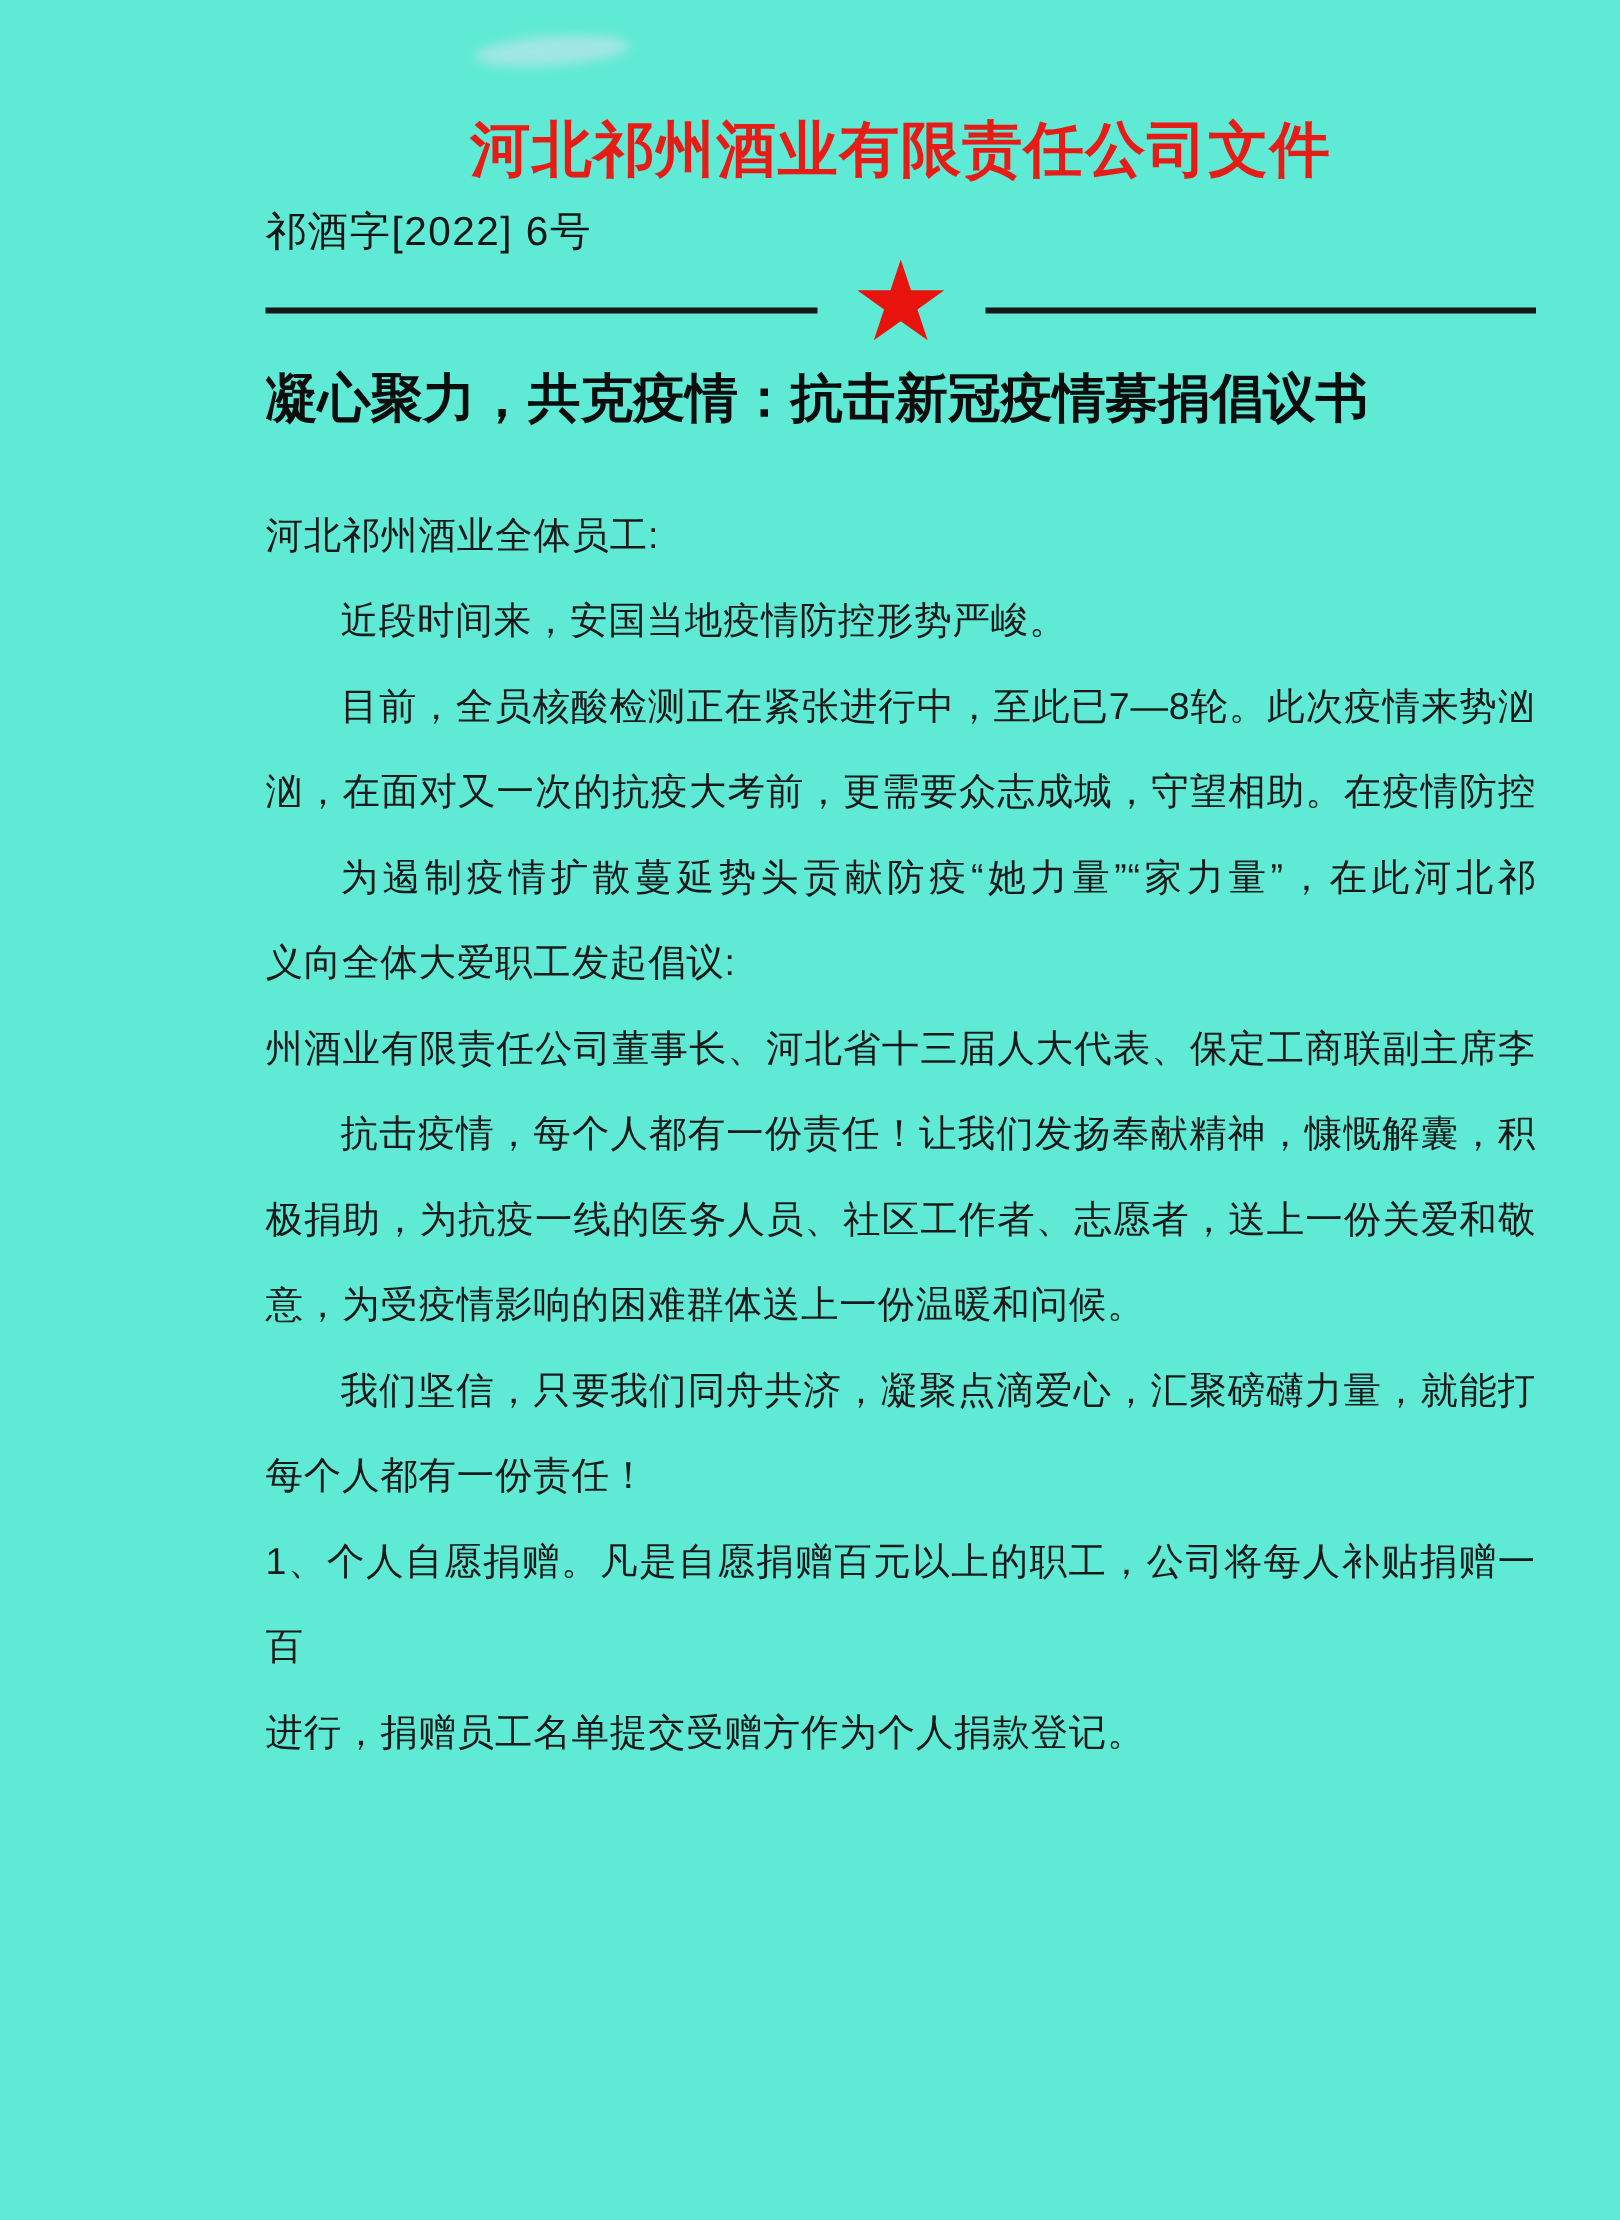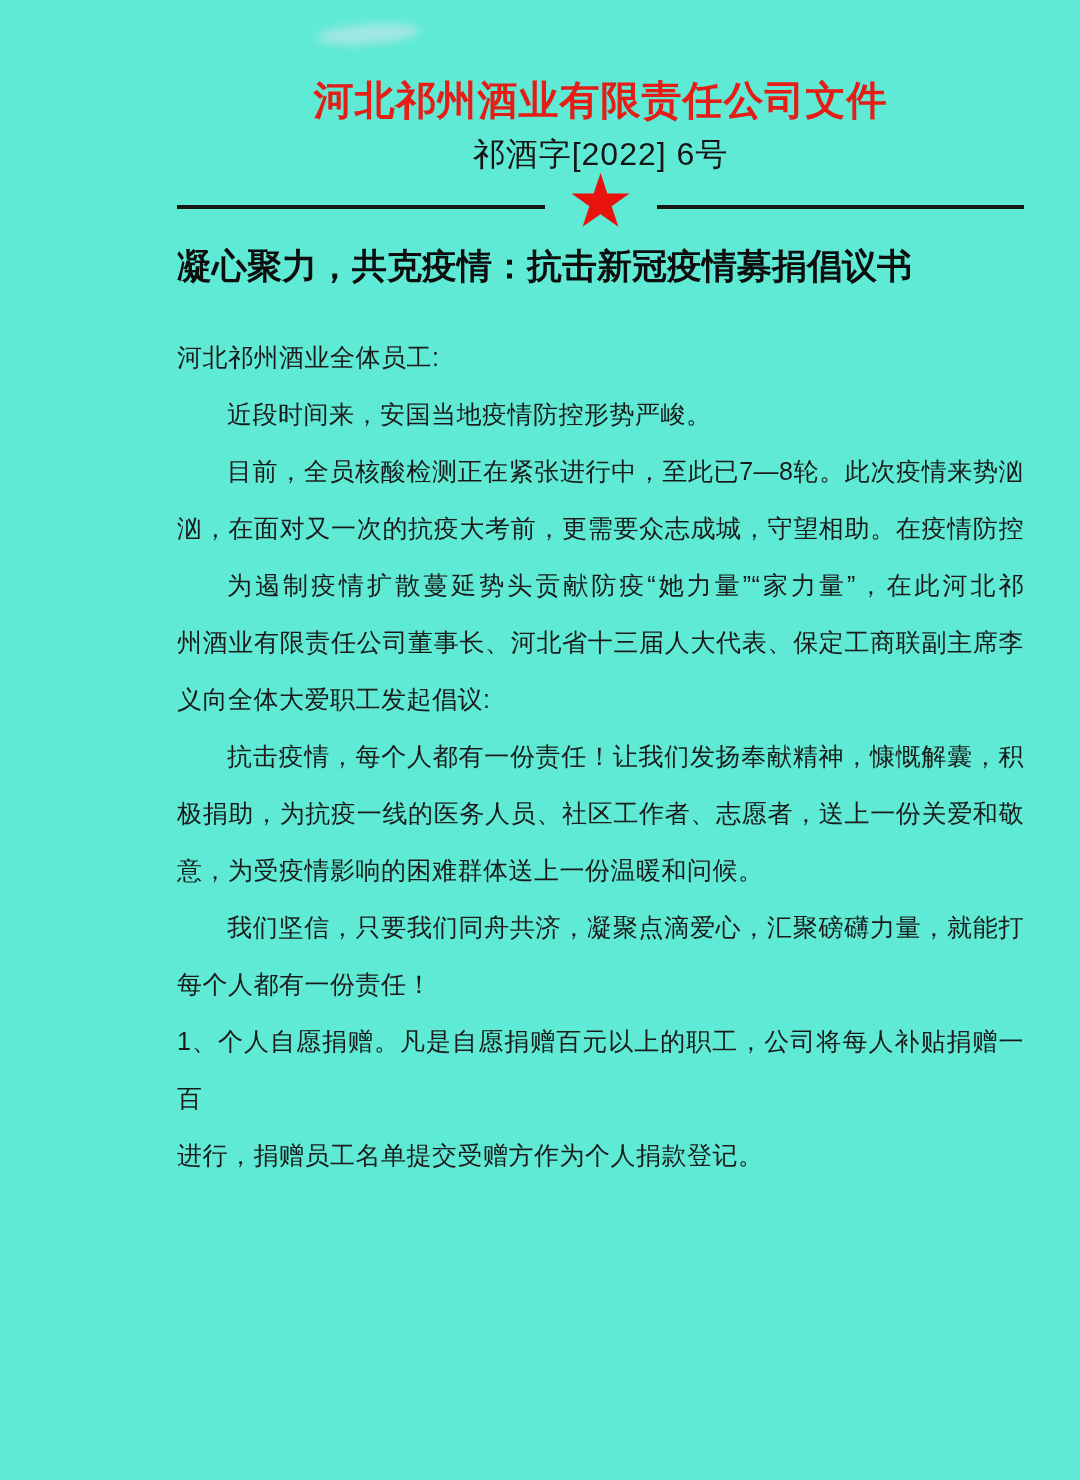--- a/index.html
+++ b/index.html
@@ -31,24 +31,24 @@
   }
   .org-title {
     font-size: 40px;
     font-weight: bold;
     line-height: 52px;
     text-align: center;
     letter-spacing: 1px;
     white-space: nowrap;
   }
   .doc-number {
-    font-size: 32px;
+    font-size: 27px;
     line-height: 40px;
     margin-top: 8px;
-    text-align: center;
+    text-align: left;
     color: #151515;
     letter-spacing: 1px;
   }
   .divider {
     display: flex;
     align-items: center;
     height: 62px;
     margin-top: 2px;
   }
   .divider .seg {
@@ -118,22 +118,22 @@
         </div>
         <div class="para indent">
           <div class="line last">近段时间来，安国当地疫情防控形势严峻。</div>
         </div>
         <div class="para indent">
           <div class="line full">目前，全员核酸检测正在紧张进行中，至此已7—8轮。此次疫情来势汹</div>
           <div class="line full">汹，在面对又一次的抗疫大考前，更需要众志成城，守望相助。在疫情防控</div>
         </div>
         <div class="para indent">
           <div class="line full">为遏制疫情扩散蔓延势头贡献防疫“她力量”“家力量”，在此河北祁</div>
+          <div class="line last">义向全体大爱职工发起倡议:</div>
           <div class="line full">州酒业有限责任公司董事长、河北省十三届人大代表、保定工商联副主席李</div>
-          <div class="line last">义向全体大爱职工发起倡议:</div>
         </div>
         <div class="para indent">
           <div class="line full">抗击疫情，每个人都有一份责任！让我们发扬奉献精神，慷慨解囊，积</div>
           <div class="line full">极捐助，为抗疫一线的医务人员、社区工作者、志愿者，送上一份关爱和敬</div>
           <div class="line last">意，为受疫情影响的困难群体送上一份温暖和问候。</div>
         </div>
         <div class="para indent">
           <div class="line full">我们坚信，只要我们同舟共济，凝聚点滴爱心，汇聚磅礴力量，就能打</div>
           <div class="line last">每个人都有一份责任！</div>
         </div>

